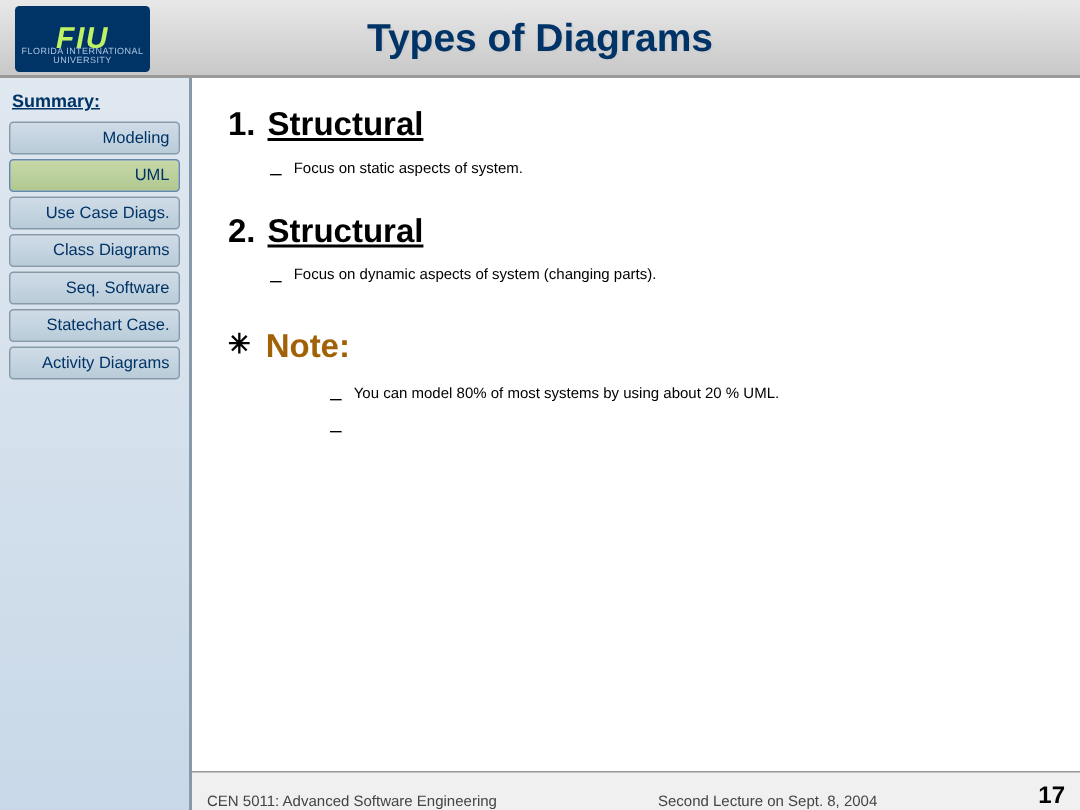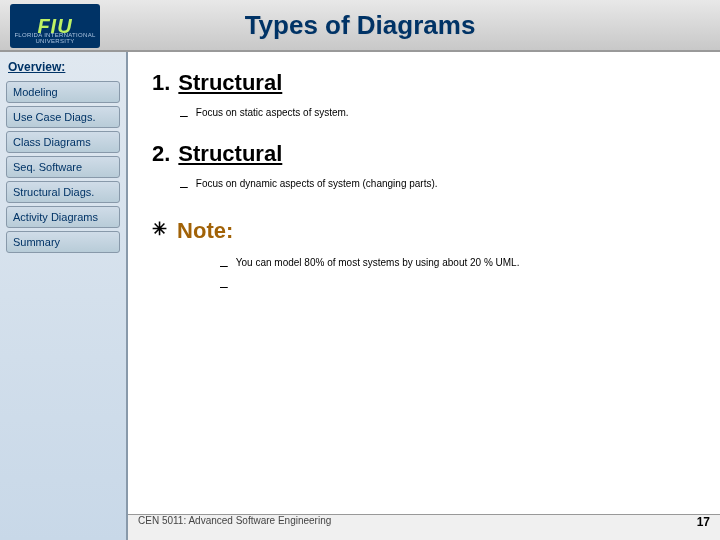--- a/index.html
+++ b/index.html
@@ -82,21 +82,21 @@
       text-decoration: underline;
     }
     .sidebar-item {
       background: linear-gradient(to bottom, #d0dce8, #b8ccd8);
       border: 1px solid #8899aa;
       border-radius: 3px;
       padding: 4px 6px;
       font-size: 11px;
       color: #003366;
       cursor: pointer;
-      text-align: left;
+      text-align: right;
     }
     .sidebar-item.highlight {
       background: linear-gradient(to bottom, #c8d8a8, #b0c890);
       border-color: #6688aa;
     }
 
     
     .content {
       flex: 1;
       padding: 18px 24px 10px 24px;
@@ -175,30 +175,30 @@
     
     .footer {
       position: absolute;
       bottom: 0;
       left: 128px;
       right: 0;
       height: 26px;
       border-top: 1px solid #999;
       background: #f0f0f0;
       display: flex;
-      align-items: flex-start;
+      align-items: flex-end;
       justify-content: space-between;
       padding: 0 10px;
       font-size: 10px;
       color: #444;
     }
 
     .footer-page {
       font-weight: bold;
-      font-size: 12px;
+      font-size: 16px;
       color: #000;
     }
 
     .section-header-row {
       display: flex;
       align-items: baseline;
       margin-bottom: 4px;
     }
   </style>
 </head>
@@ -208,28 +208,28 @@
   <div class="header-logo">
     <span class="logo-text">FIU</span>
     <span class="logo-sub">FLORIDA INTERNATIONAL UNIVERSITY</span>
   </div>
   <span class="header-title">Types of Diagrams</span>
 </div>
 
 <div class="main">
 
   <div class="sidebar">
-    <div class="sidebar-label">Overview:</div>
+    <div class="sidebar-label">Summary:</div>
     <div class="sidebar-item">Modeling</div>
+    <div class="sidebar-item highlight">UML</div>
     <div class="sidebar-item">Use Case Diags.</div>
     <div class="sidebar-item">Class Diagrams</div>
     <div class="sidebar-item">Seq. Software</div>
-    <div class="sidebar-item">Structural Diags.</div>
+    <div class="sidebar-item">Statechart Case.</div>
     <div class="sidebar-item">Activity Diagrams</div>
-    <div class="sidebar-item">Summary</div>
   </div>
 
   <div class="content">
 
     <div class="section">
       <div class="section-header-row">
         <span class="section-number">1.</span>
         <span class="section-title">Structural</span>
       </div>
       <div class="bullet-row">
@@ -262,14 +262,15 @@
         <span class="bullet-dash">–</span>
       </div>
     </div>
 
   </div>
 
 </div>
 
 <div class="footer">
   <span>CEN 5011: Advanced Software Engineering</span>
+  <span>Second Lecture on Sept. 8, 2004</span>
   <span class="footer-page">17</span>
 </div>
 
 </body></html>

